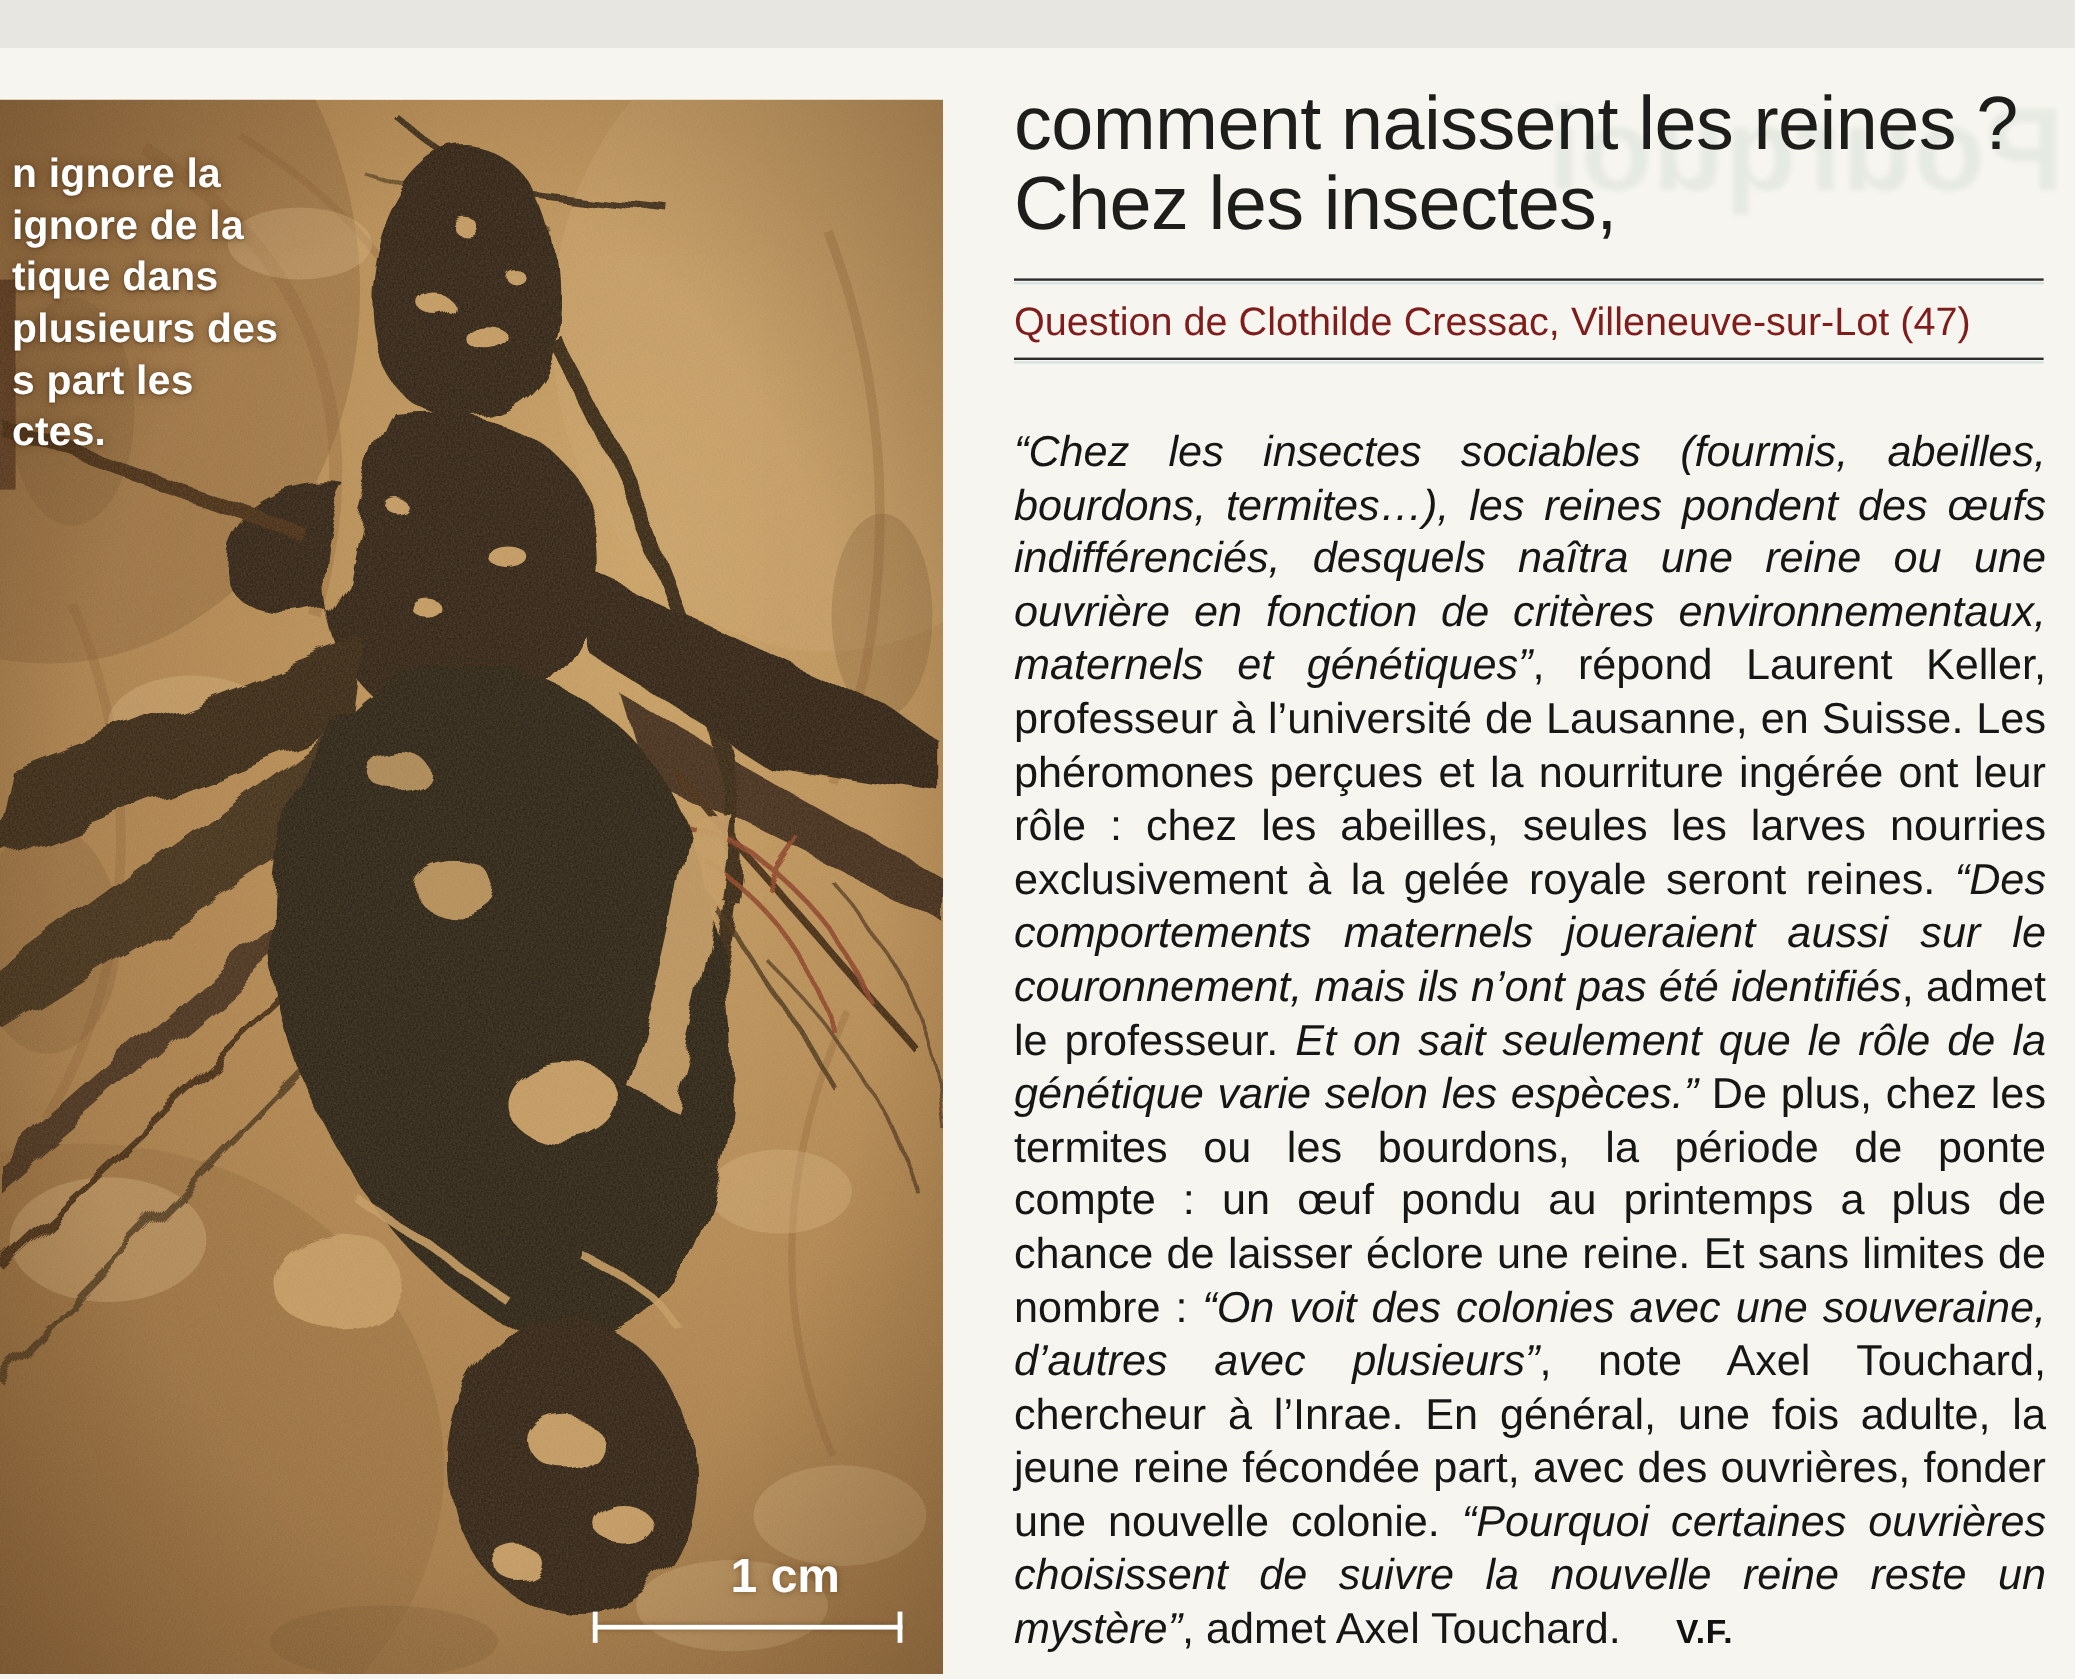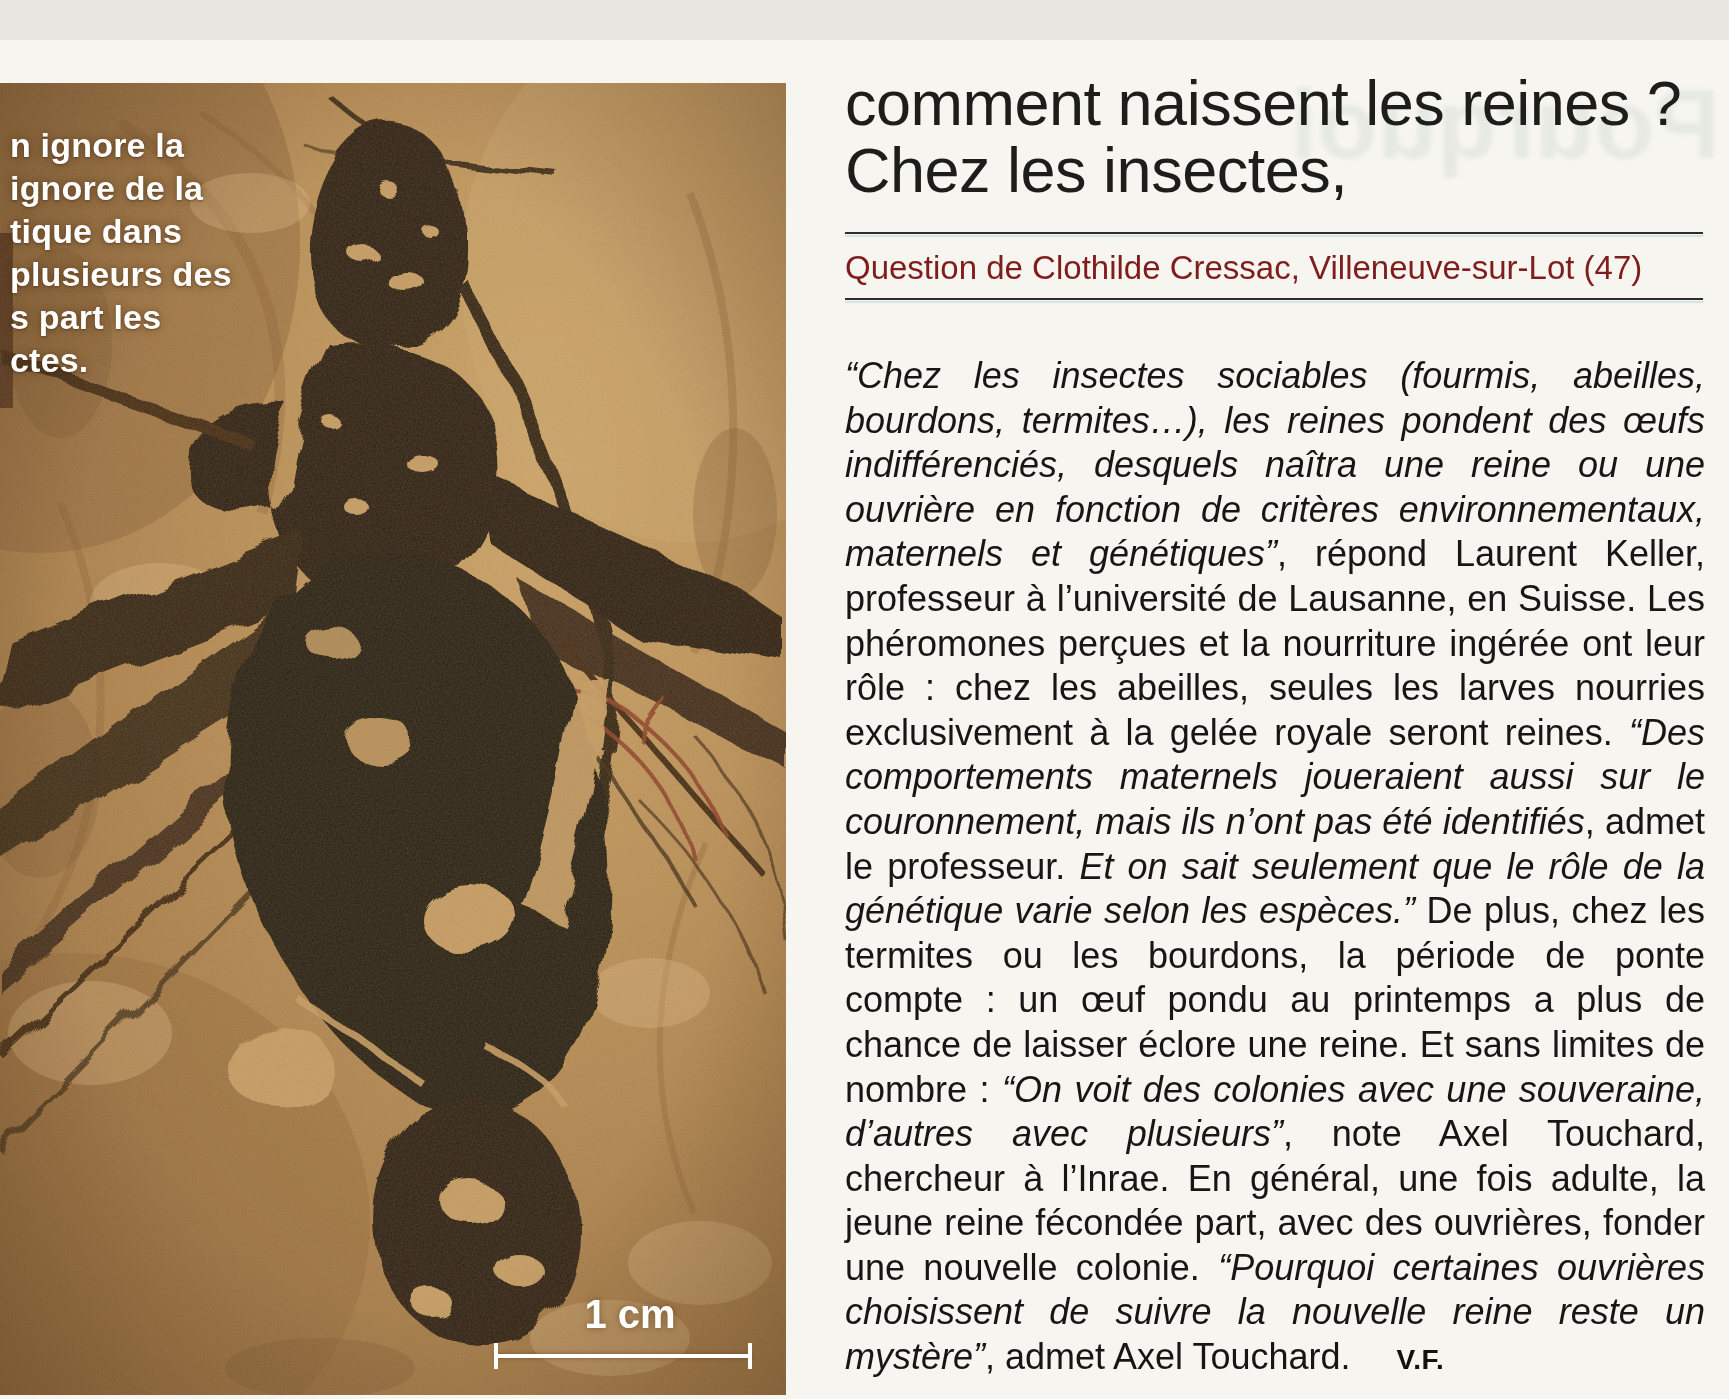--- a/index.html
+++ b/index.html
@@ -27,21 +27,21 @@
     position:absolute; left:494px; top:1314px; width:258px; height:4px;
     background:#ffffff; box-shadow:0 0 4px rgba(90,55,20,.6);
   }
   .scale-bar::before, .scale-bar::after {
     content:""; position:absolute; top:-11px; width:4px; height:26px; background:#ffffff;
   }
   .scale-bar::before { left:0; }
   .scale-bar::after  { right:0; }
   .scale-label {
     position:absolute; left:560px; top:1252px; width:140px;
-    color:#ffffff; font-weight:700; font-size:40px; text-align:center;
+    color:#ffffff; font-weight:700; font-size:40px; text-align:right;
     text-shadow:0 0 6px rgba(90,55,20,.6);
   }
 
   
   .article { position:absolute; left:845px; top:0; width:858px; }
 
   .show-through {
     position:absolute; left:1120px; top:28px; width:600px; height:130px;
     font-size:98px; font-weight:700; color:#8fb3a6; opacity:.16;
     transform:scaleX(-1); filter:blur(2px); white-space:nowrap;

